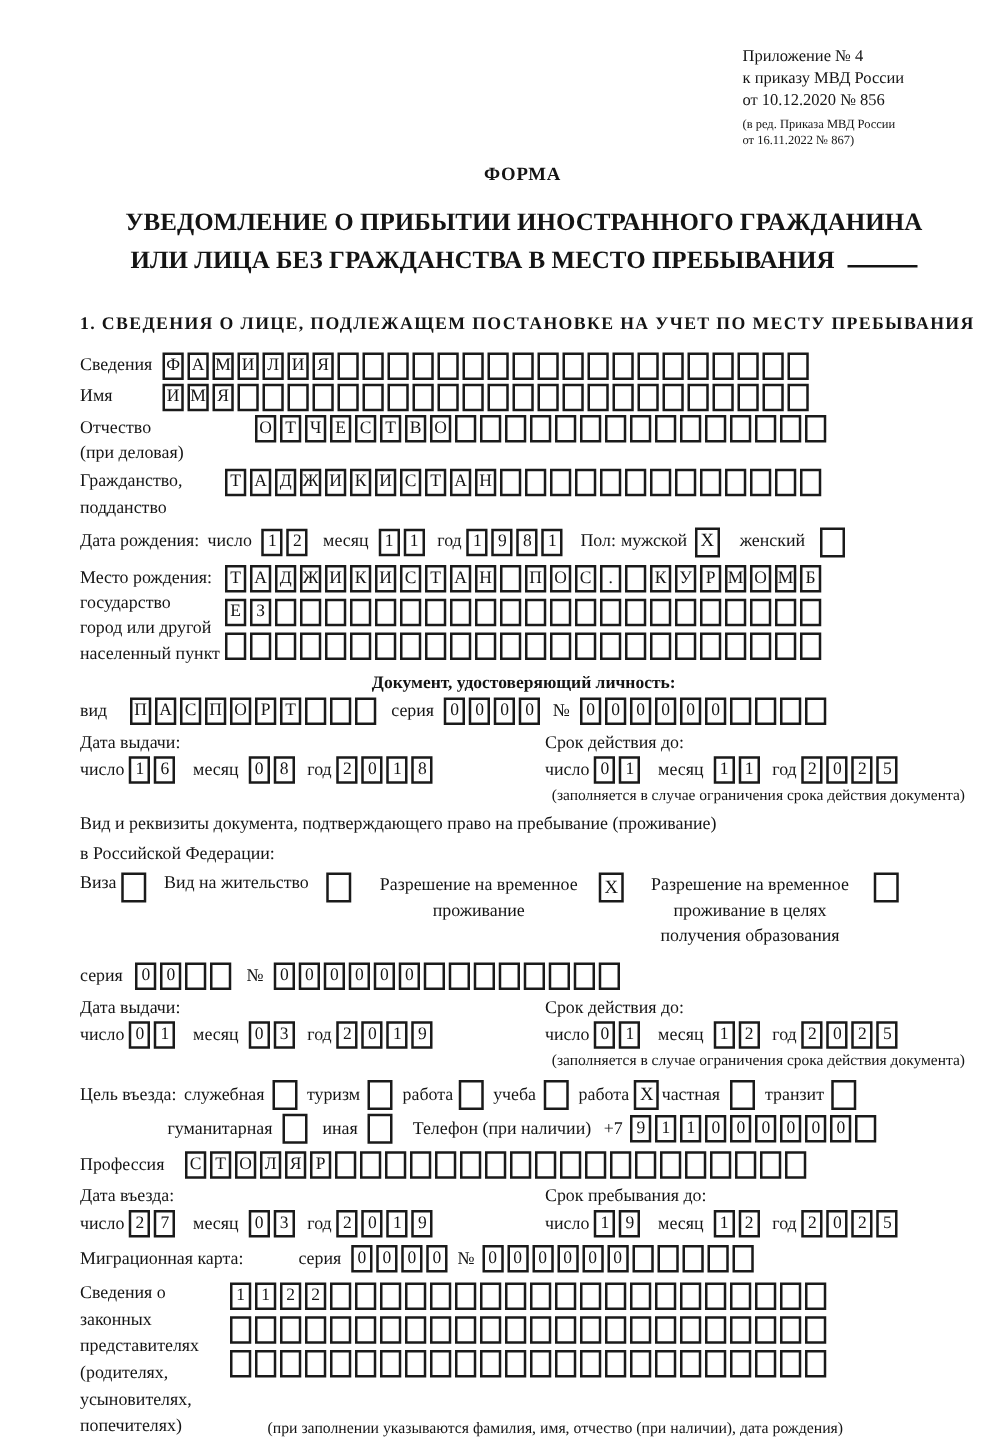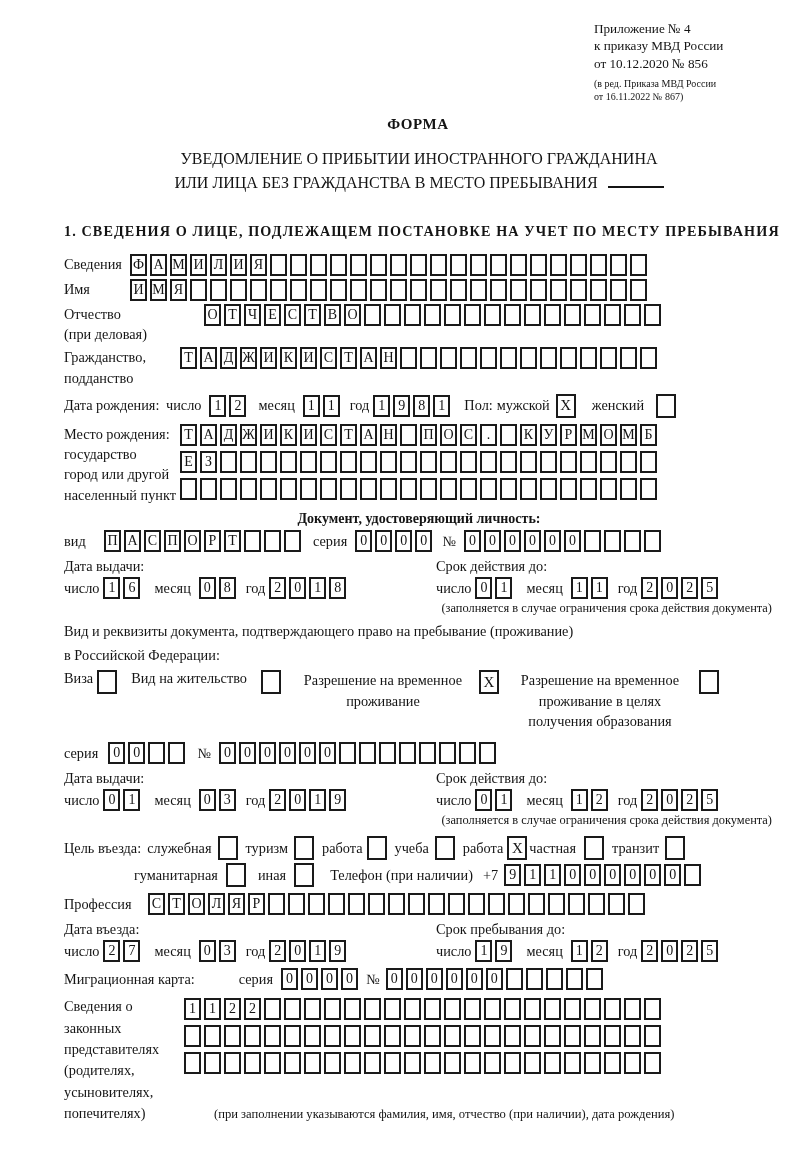--- a/index.html
+++ b/index.html
@@ -1,24 +1,24 @@
 <!DOCTYPE html>
 <html><head>
 <meta charset="utf-8">
 <style>
   *{box-sizing:border-box;margin:0;padding:0}
   html,body{background:#fff}
   body{width:800px;height:1163px;font-family:"Liberation Serif","DejaVu Serif",serif;color:#141414}
-  .page{width:800px;height:1163px;padding:20px 26px 10px 64px;overflow:hidden;position:relative;background:#fff}
+  .page{width:800px;height:1163px;padding:36px 26px 10px 64px;overflow:hidden;position:relative;background:#fff}
 
   .annex{margin-left:auto;width:180px;font-size:13.2px;line-height:1.32}
   .annex-sub{margin-top:5px;font-size:10px;line-height:1.32}
   .forma{text-align:center;font-weight:bold;font-size:15px;margin-top:12px;letter-spacing:.6px;padding-right:2px}
 
-  .title{text-align:center;font-weight:normal;font-size:16px;margin-top:14px;line-height:1.5}
+  .title{text-align:center;font-weight:bold;font-size:20px;margin-top:14px;line-height:1.5}
   .blank-line{display:inline-block;width:56px;border-bottom:2px solid #141414;margin-left:10px;height:14px;vertical-align:baseline}
 
   .sec1{font-weight:bold;font-size:14.2px;margin-top:28px;letter-spacing:1.1px;white-space:nowrap}
 
   .row{display:flex;align-items:center;margin-top:3px;white-space:nowrap;font-size:14.3px}
   .row.top{align-items:flex-start}
   .lblcol{flex:none;line-height:1.42;font-size:14.3px}
   .w66{width:66px;flex:none}
   .w102{width:102px;flex:none}
   .w116{width:116px;flex:none}

